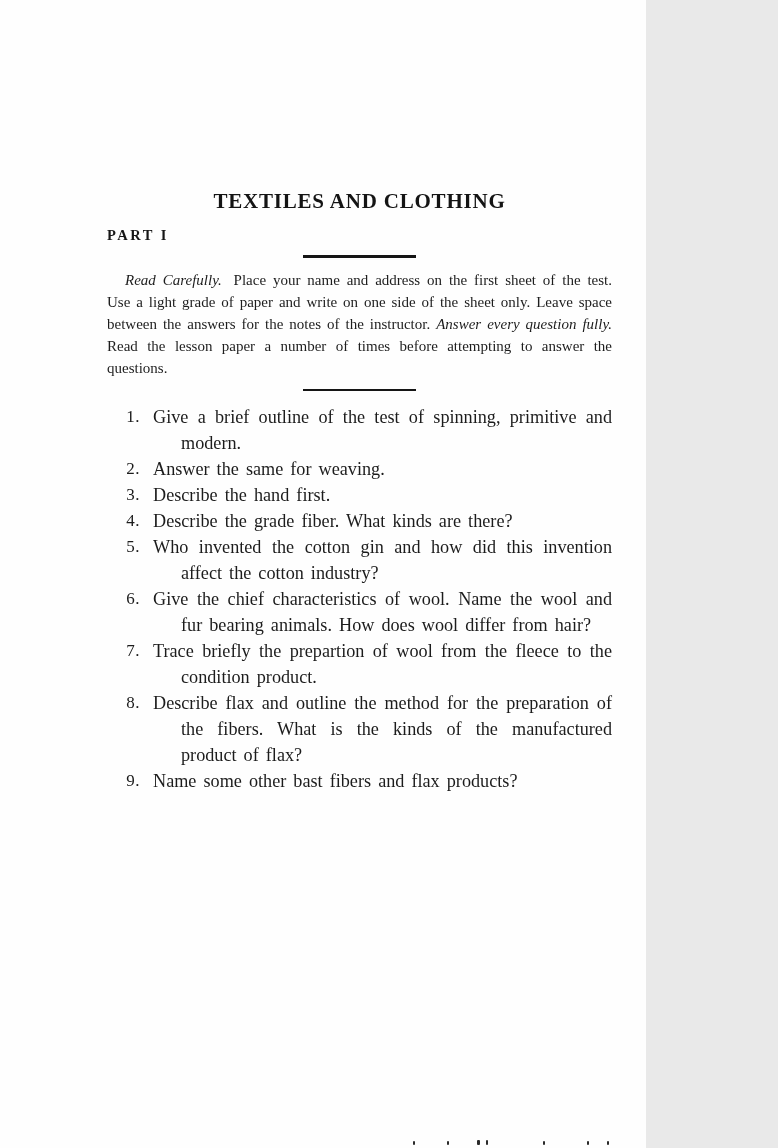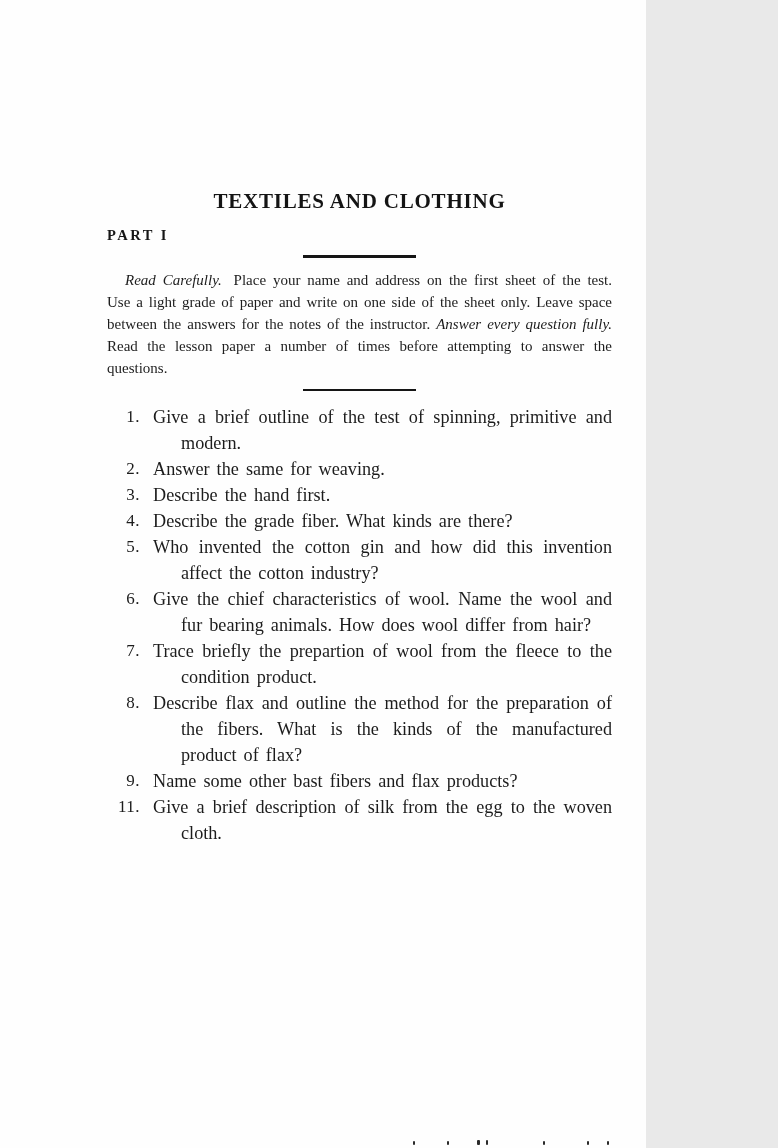--- a/index.html
+++ b/index.html
@@ -135,24 +135,20 @@
         <span class="q-text">Trace briefly the prepartion of wool from the fleece to the condition product.</span>
       </li>
       <li>
         <span class="q-num">8.</span>
         <span class="q-text">Describe flax and outline the method for the preparation of the fibers. What is the kinds of the manufactured product of flax?</span>
       </li>
       <li>
         <span class="q-num">9.</span>
         <span class="q-text">Name some other bast fibers and flax products?</span>
       </li>
-      <li>
-        <span class="q-num">11.</span>
-        <span class="q-text">Give a brief description of silk from the egg to the woven cloth.</span>
-      </li>
     </ol>
   </div>
 
   <div class="artifact" style="left:413px; top:1141px; width:2px; height:4px;"></div>
   <div class="artifact" style="left:447px; top:1141px; width:2px; height:4px;"></div>
   <div class="artifact" style="left:477px; top:1140px; width:3px; height:5px;"></div>
   <div class="artifact" style="left:486px; top:1140px; width:2px; height:5px;"></div>
   <div class="artifact" style="left:543px; top:1141px; width:2px; height:4px;"></div>
   <div class="artifact" style="left:587px; top:1141px; width:2px; height:4px;"></div>
   <div class="artifact" style="left:607px; top:1141px; width:2px; height:4px;"></div>

